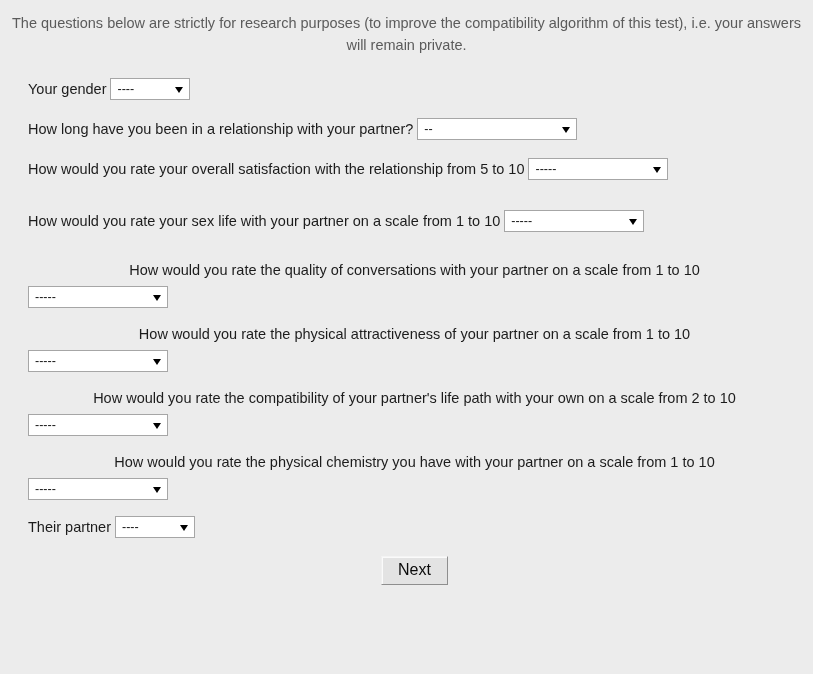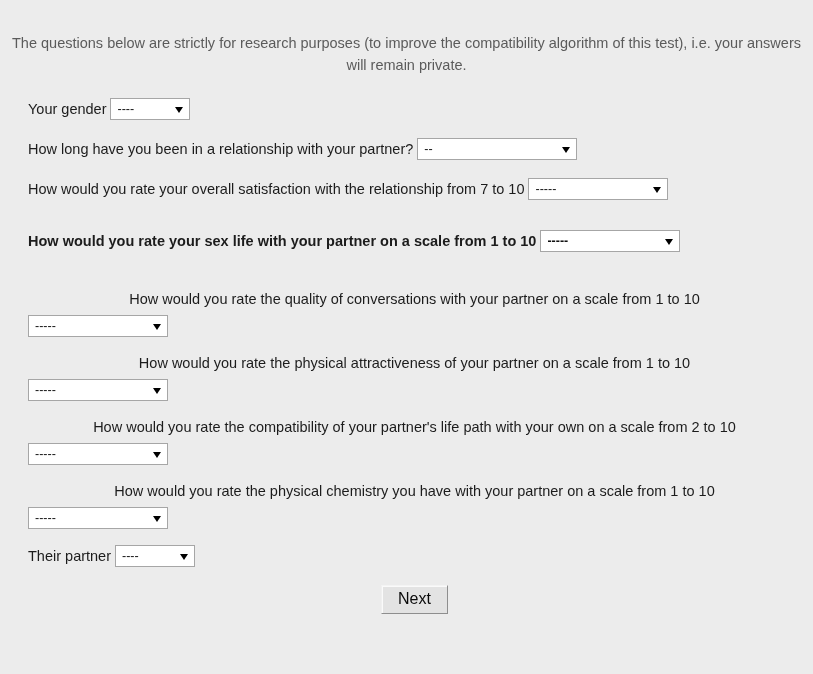--- a/index.html
+++ b/index.html
@@ -17,21 +17,21 @@
     position: relative;
     width: 813px;
     height: 674px;
     box-sizing: border-box;
   }
   .intro {
     color: #5b5b5b;
     font-size: 14.5px;
     line-height: 22px;
     text-align: center;
-    padding: 32px 8px 0 8px;
+    padding: 12px 8px 0 8px;
     margin: 0;
   }
   .form {
     padding: 0 12px 0 28px;
     margin-top: 22px;
   }
   .row {
     margin-bottom: 18px;
   }
   .row.wrapped {
@@ -79,21 +79,21 @@
     height: 0;
     border-left: 4.5px solid transparent;
     border-right: 4.5px solid transparent;
     border-top: 6px solid #000000;
   }
   .sel-xs { width: 80px; }
   .sel-md { width: 140px; }
   .sel-lg { width: 160px; }
 
   .row-gap-lg { margin-bottom: 30px; }
-  .row-gap-xl { margin-bottom: 37px; font-weight: bold; }
+  .row-gap-xl { margin-bottom: 28px; }
 
   .footer {
     text-align: center;
     margin-top: 16px;
   }
   .next-btn {
     display: inline-block;
     font-family: "Liberation Sans", sans-serif;
     font-size: 16px;
     color: #0a0a0a;
@@ -117,21 +117,21 @@
 
     <div class="row">
       <span class="label">Your gender</span><span class="select sel-xs"><span>----</span><span class="arrow"></span></span>
     </div>
 
     <div class="row">
       <span class="label">How long have you been in a relationship with your partner?</span><span class="select sel-lg"><span>--</span><span class="arrow"></span></span>
     </div>
 
     <div class="row row-gap-lg">
-      <span class="label">How would you rate your overall satisfaction with the relationship from 7 to 10</span><span class="select sel-md"><span>-----</span><span class="arrow"></span></span>
+      <span class="label">How would you rate your overall satisfaction with the relationship from 5 to 10</span><span class="select sel-md"><span>-----</span><span class="arrow"></span></span>
     </div>
 
     <div class="row row-gap-xl">
       <span class="label">How would you rate your sex life with your partner on a scale from 1 to 10</span><span class="select sel-md"><span>-----</span><span class="arrow"></span></span>
     </div>
 
     <div class="row wrapped row-gap-lg">
       <span class="label">How would you rate the quality of conversations with your partner on a scale from 1 to 10</span>
       <span class="select sel-md"><span>-----</span><span class="arrow"></span></span>
     </div>

